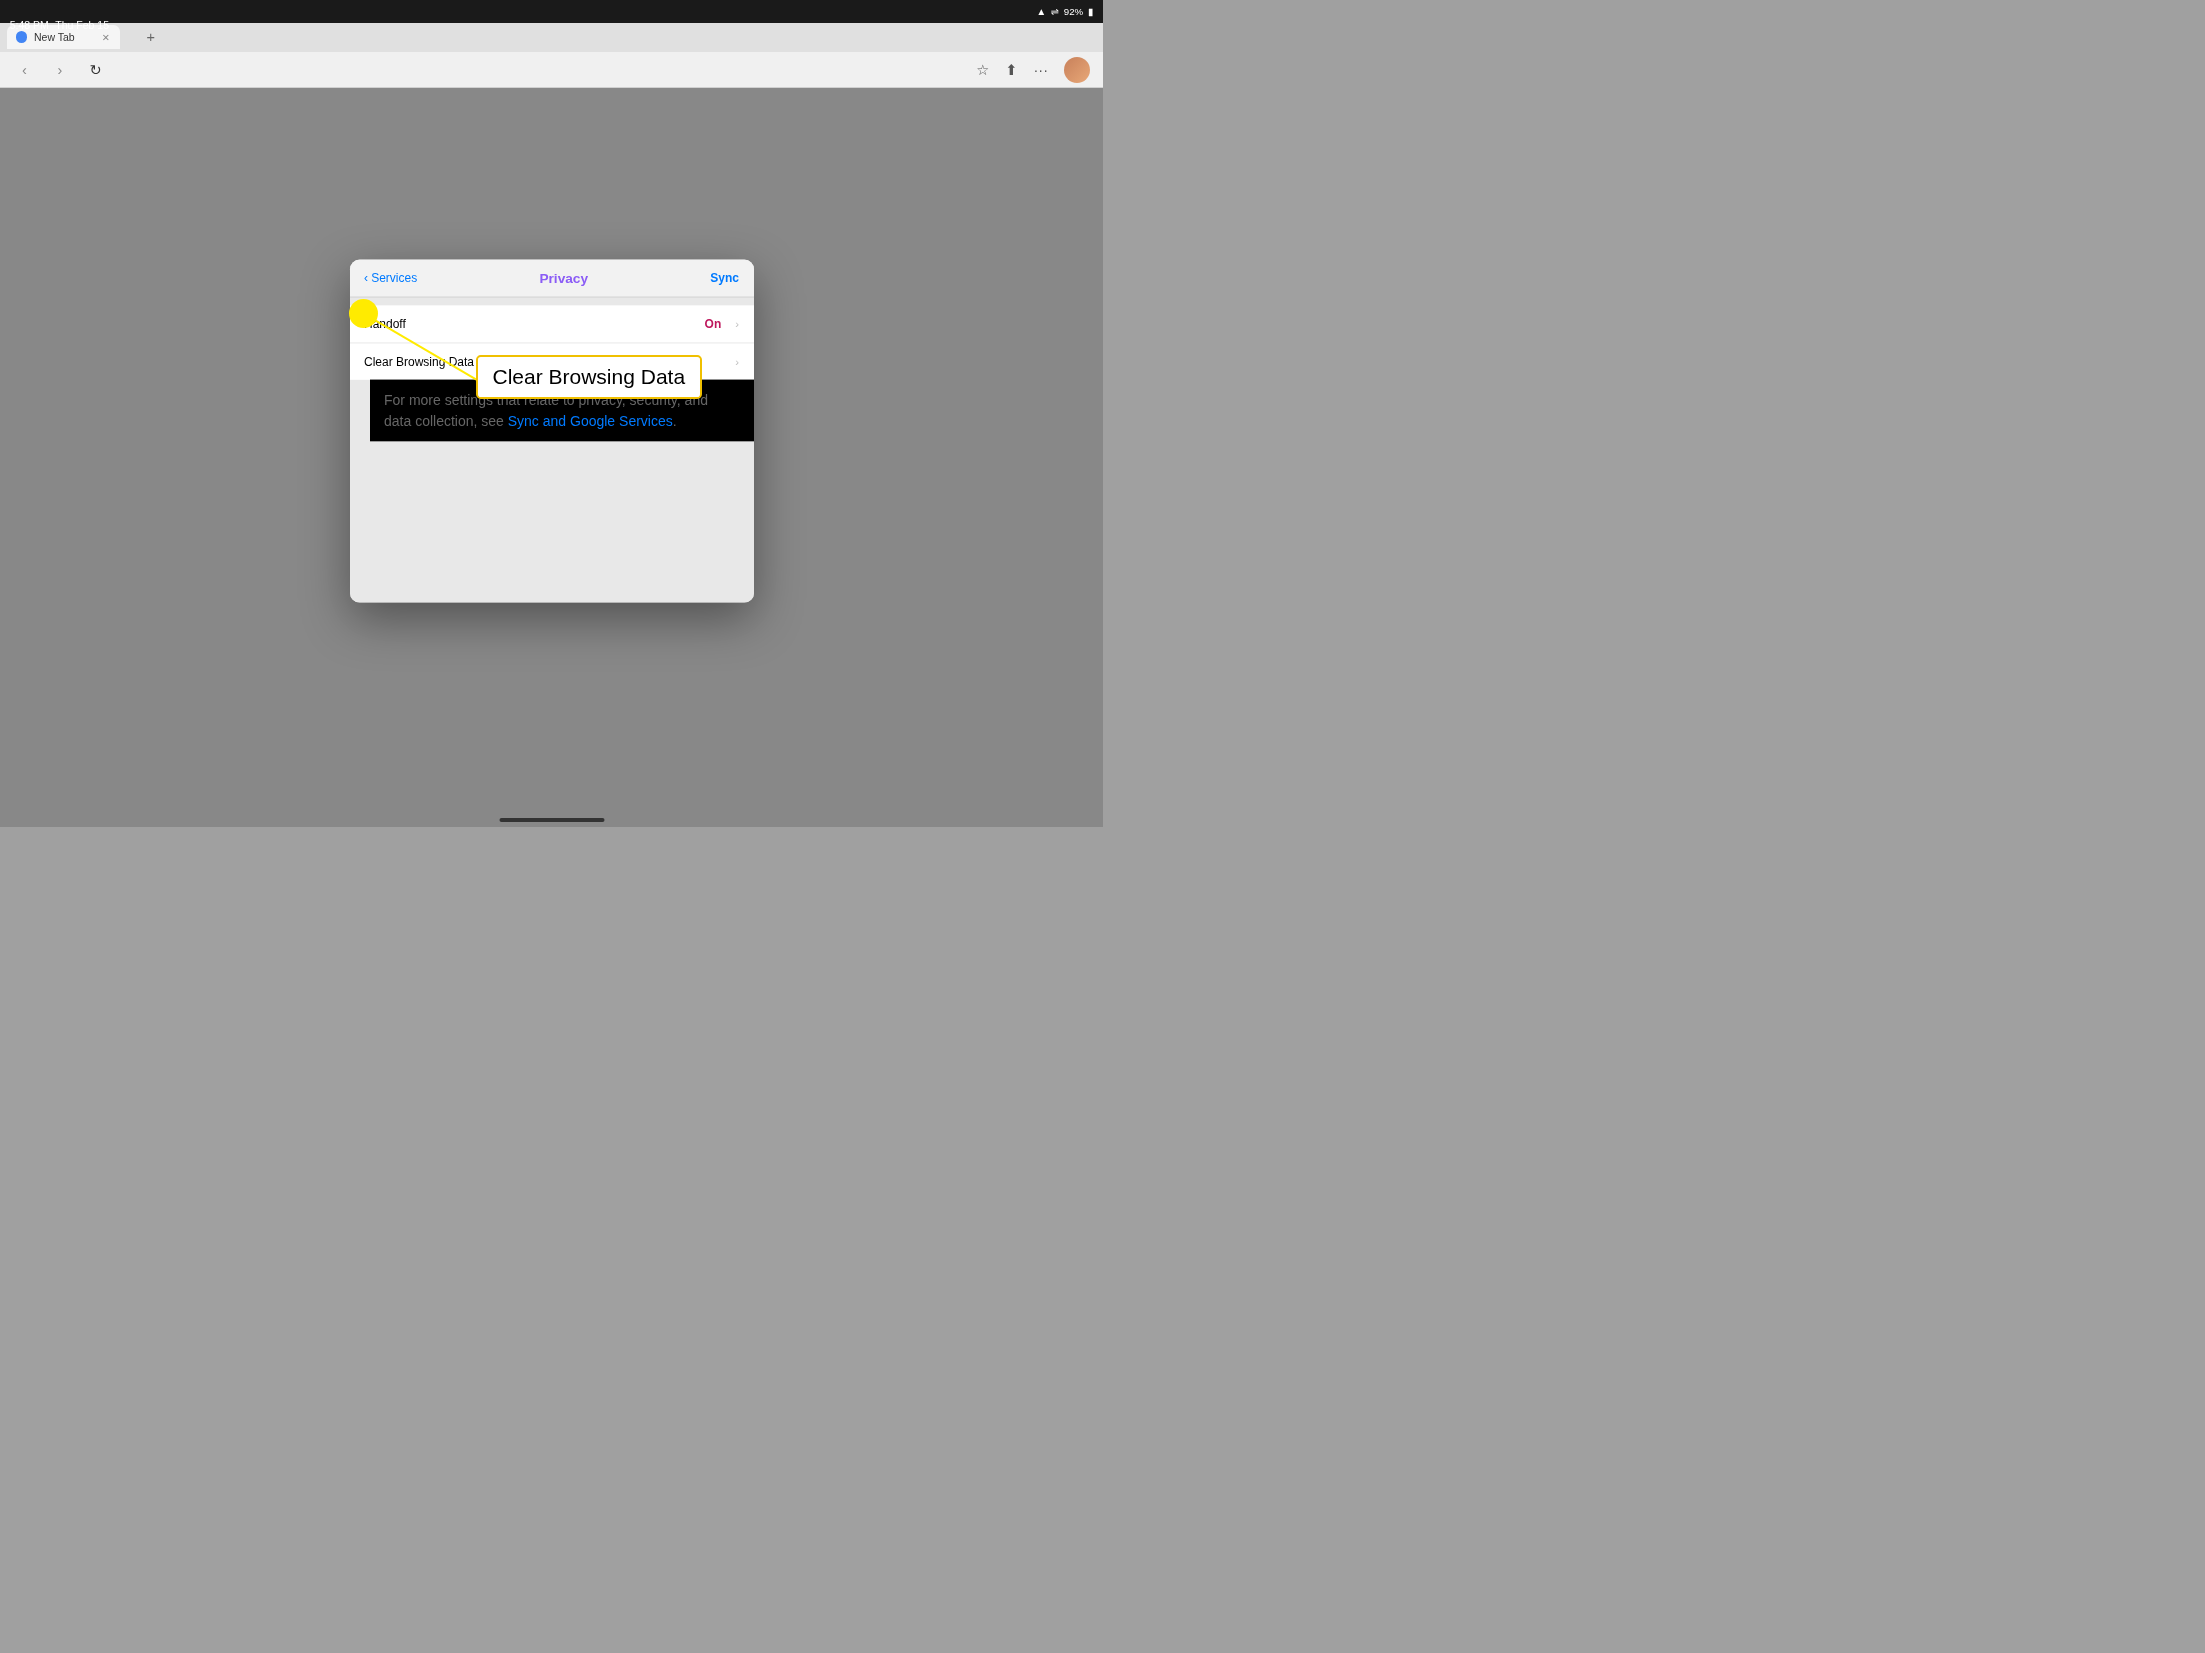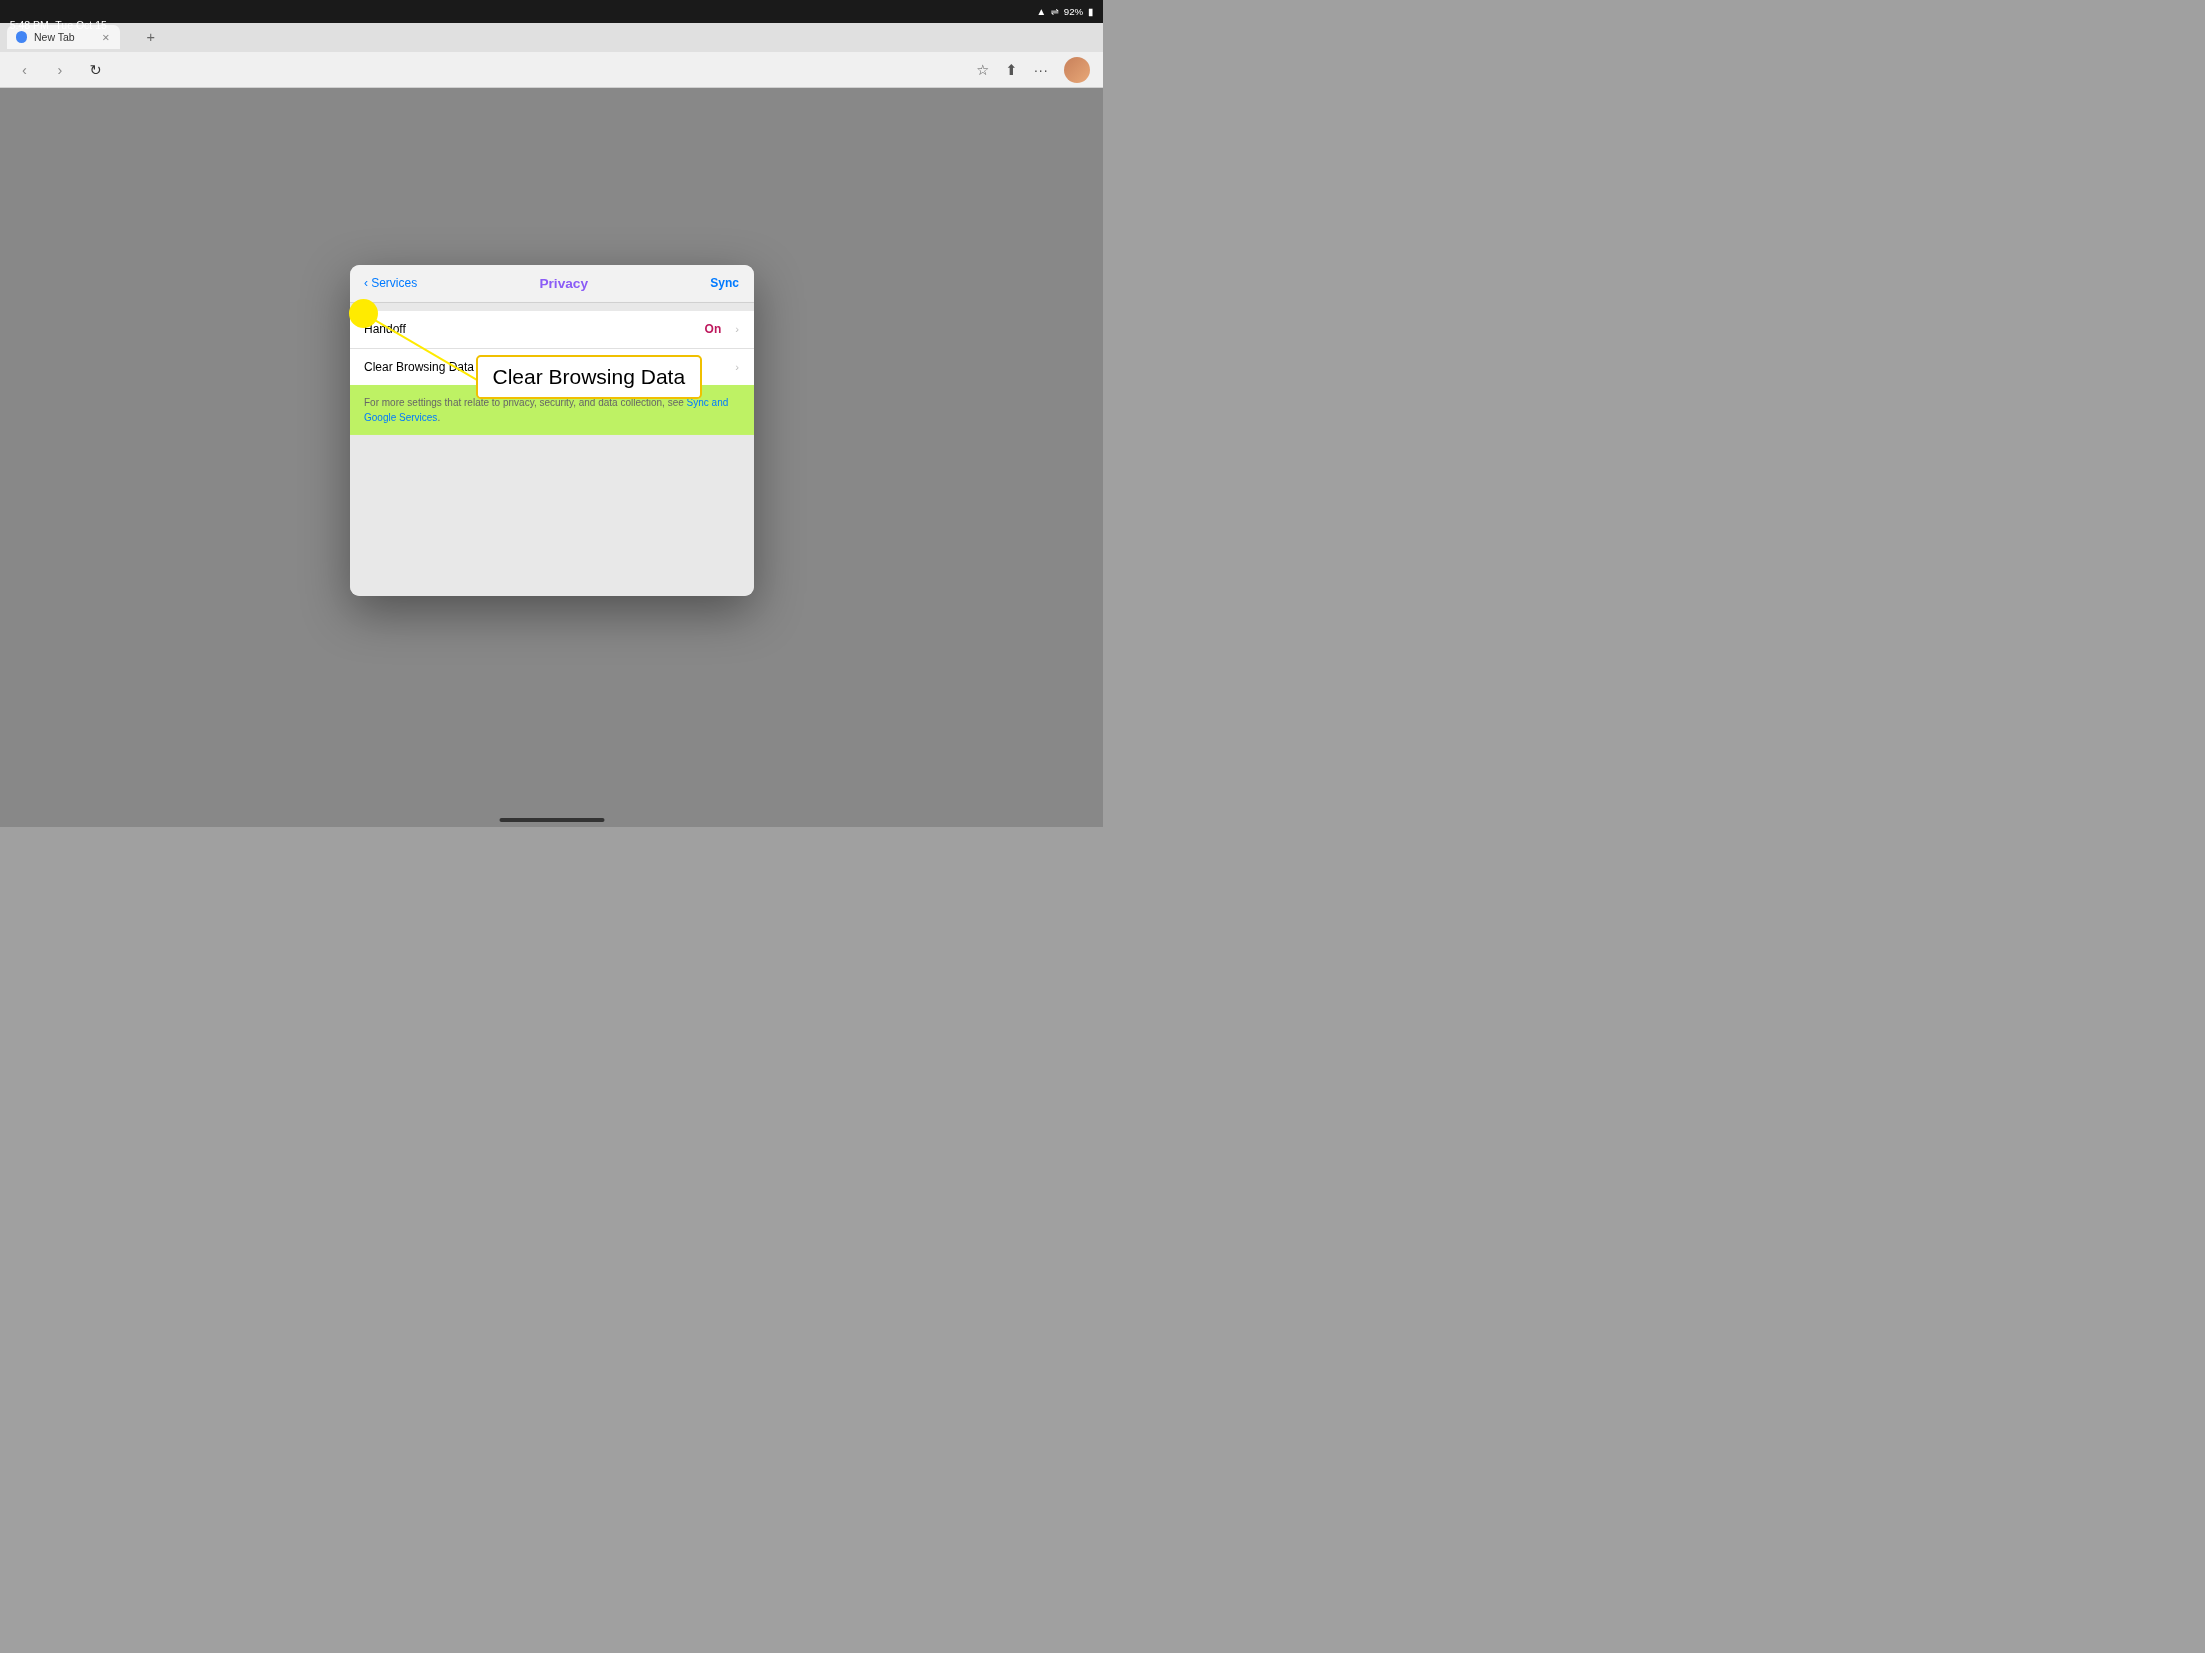--- a/index.html
+++ b/index.html
@@ -225,24 +225,25 @@
       font-weight: bold;
     }
 
     .modal-chevron {
       color: #c0c0c0;
       font-size: 11.3px;
     }
 
     .modal-footer {
       padding: 9.7px 14.5px;
-      font-size: 10px;
+      font-size: 14px;
       color: #666;
       line-height: 1.5;
-      background: #bef264;
+      background: #000000;
+      margin-left: 20px;
     }
 
     .modal-footer a {
       color: #007aff;
       text-decoration: none;
     }
 
     .modal-empty {
       background: #e8e8e8;
       height: 161px;
@@ -311,21 +312,21 @@
       z-index: 299;
       pointer-events: none;
     }
   </style>
 </head>
 <body>
 
 <div class="status-bar">
   <div class="status-bar-left">
     <span>5:48 PM</span>
-    <span>Tue Oct 15</span>
+    <span>Thu Feb 15</span>
   </div>
   <div class="status-bar-right">
     <span>▲</span>
     <span>⇌</span>
     <span>92%</span>
     <span>▮</span>
   </div>
 </div>
 
 <div class="tab-bar">

